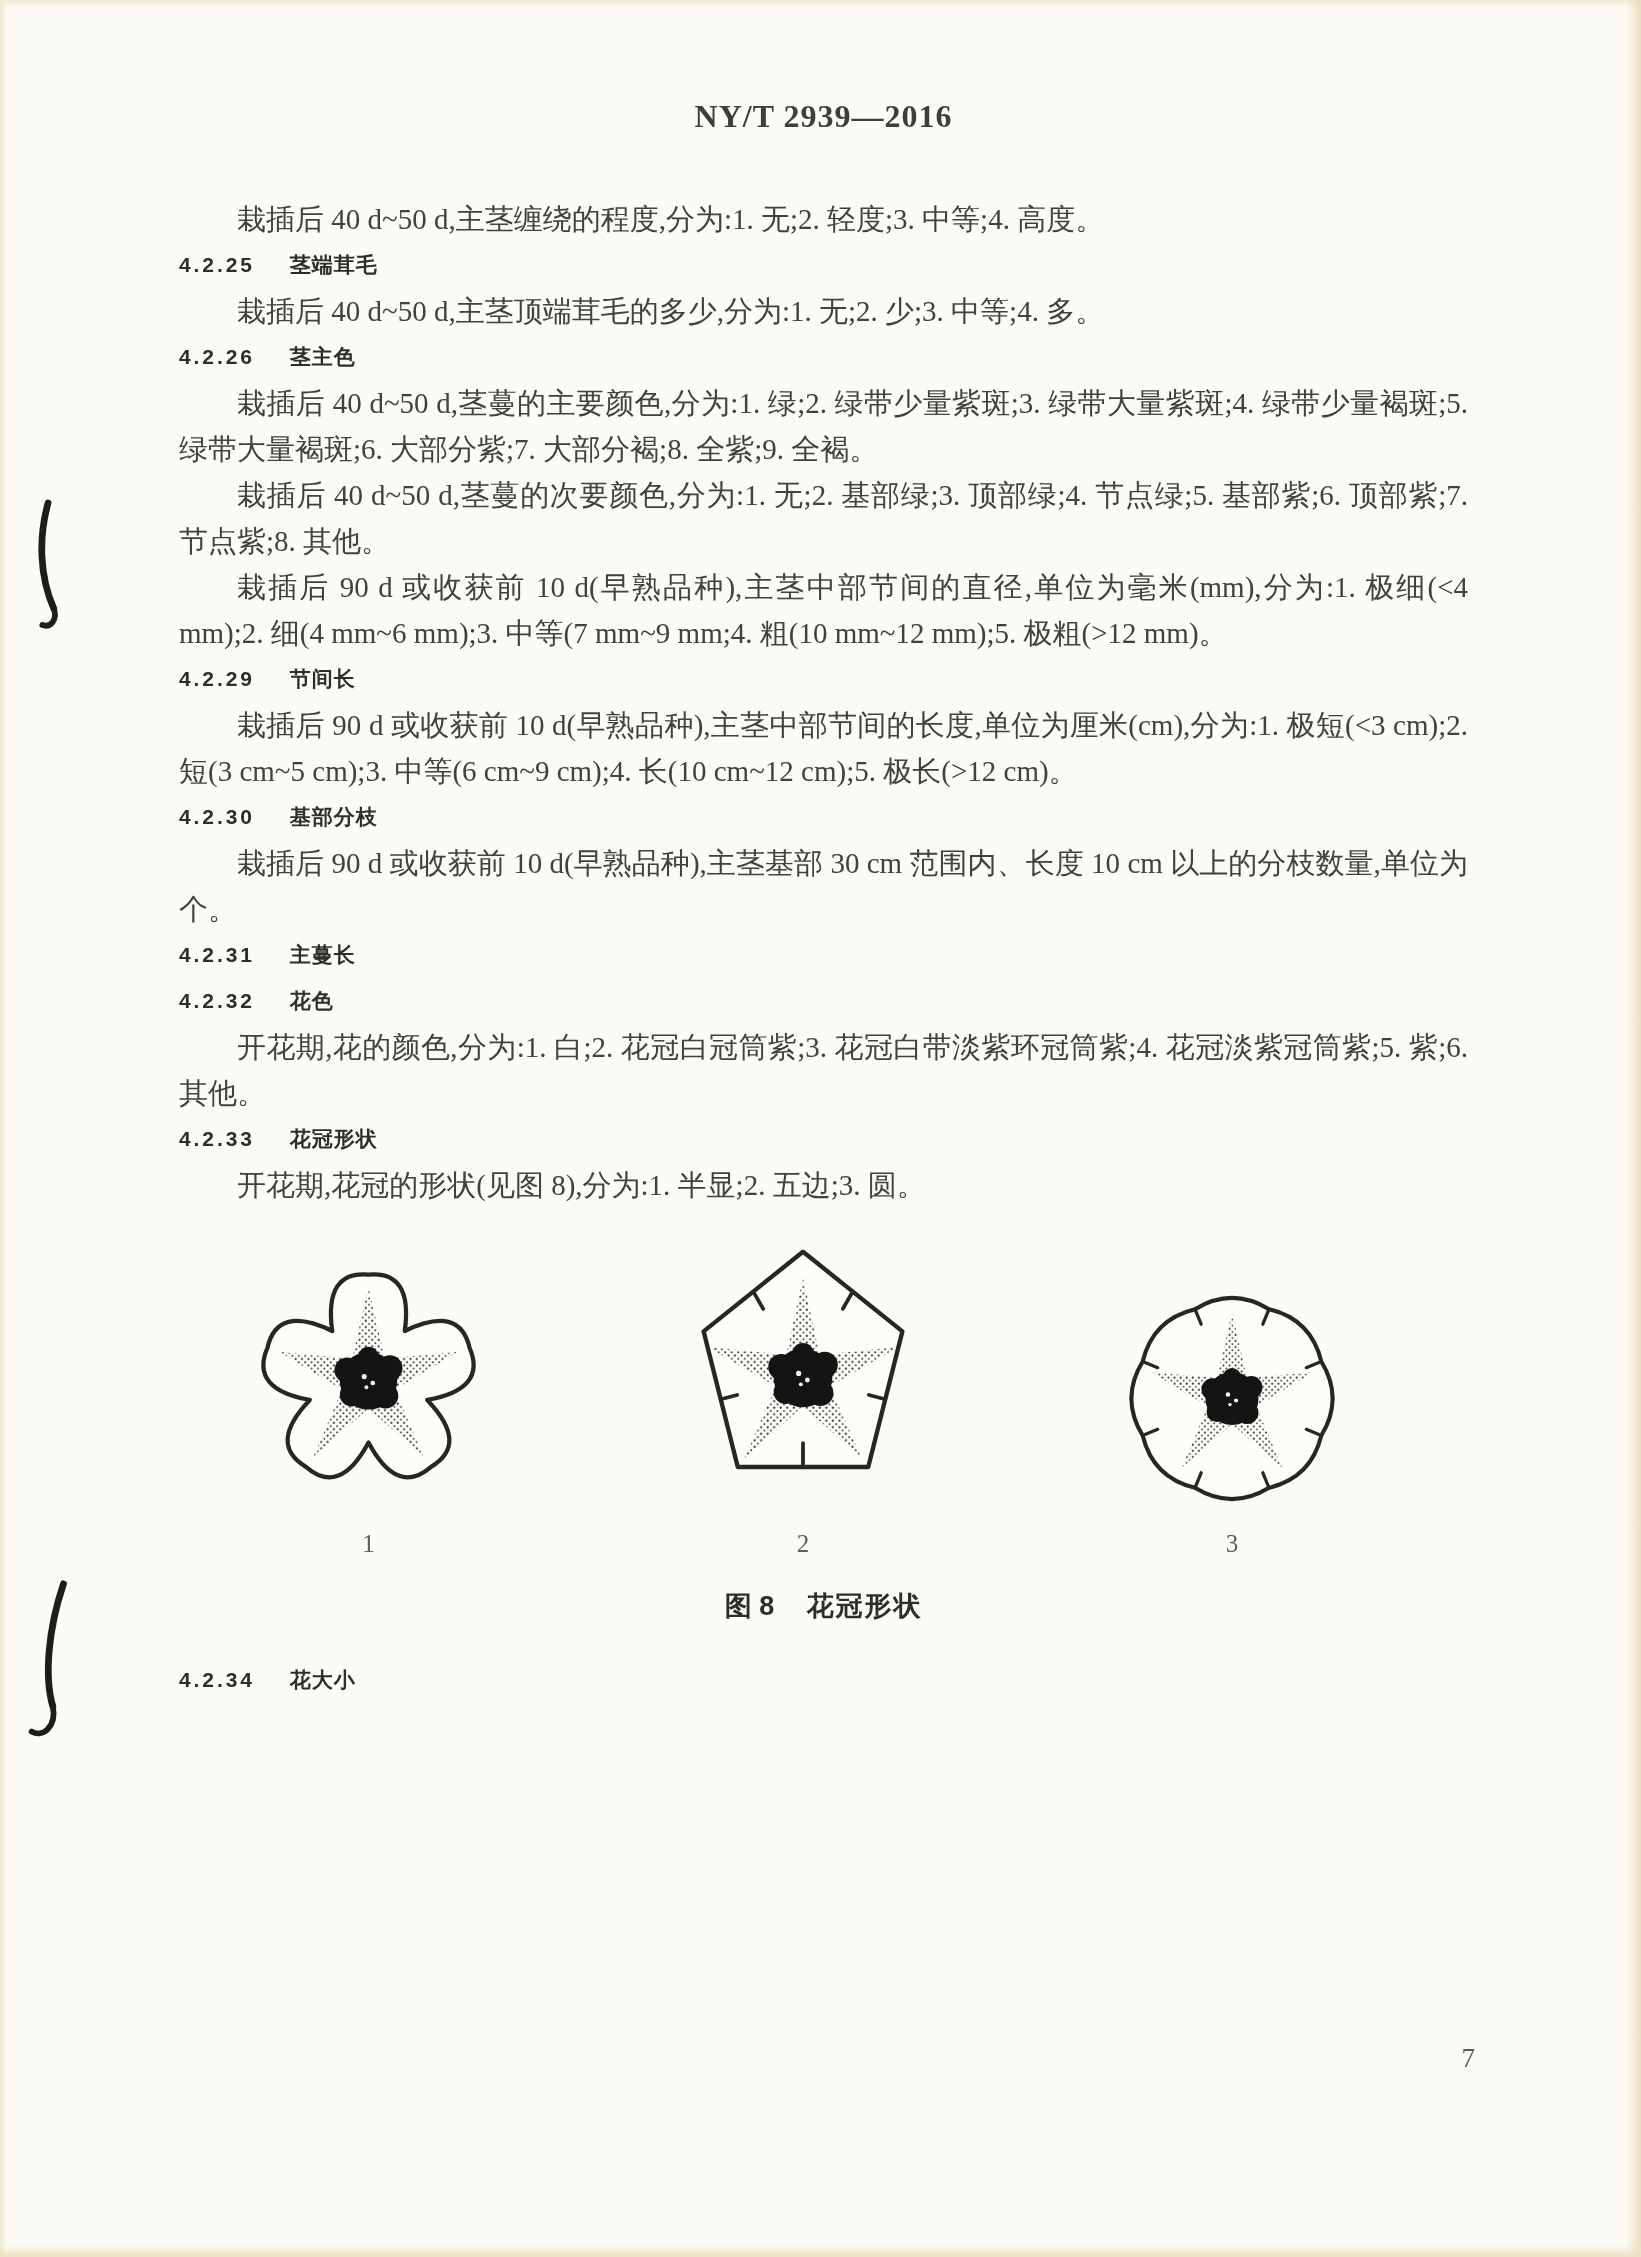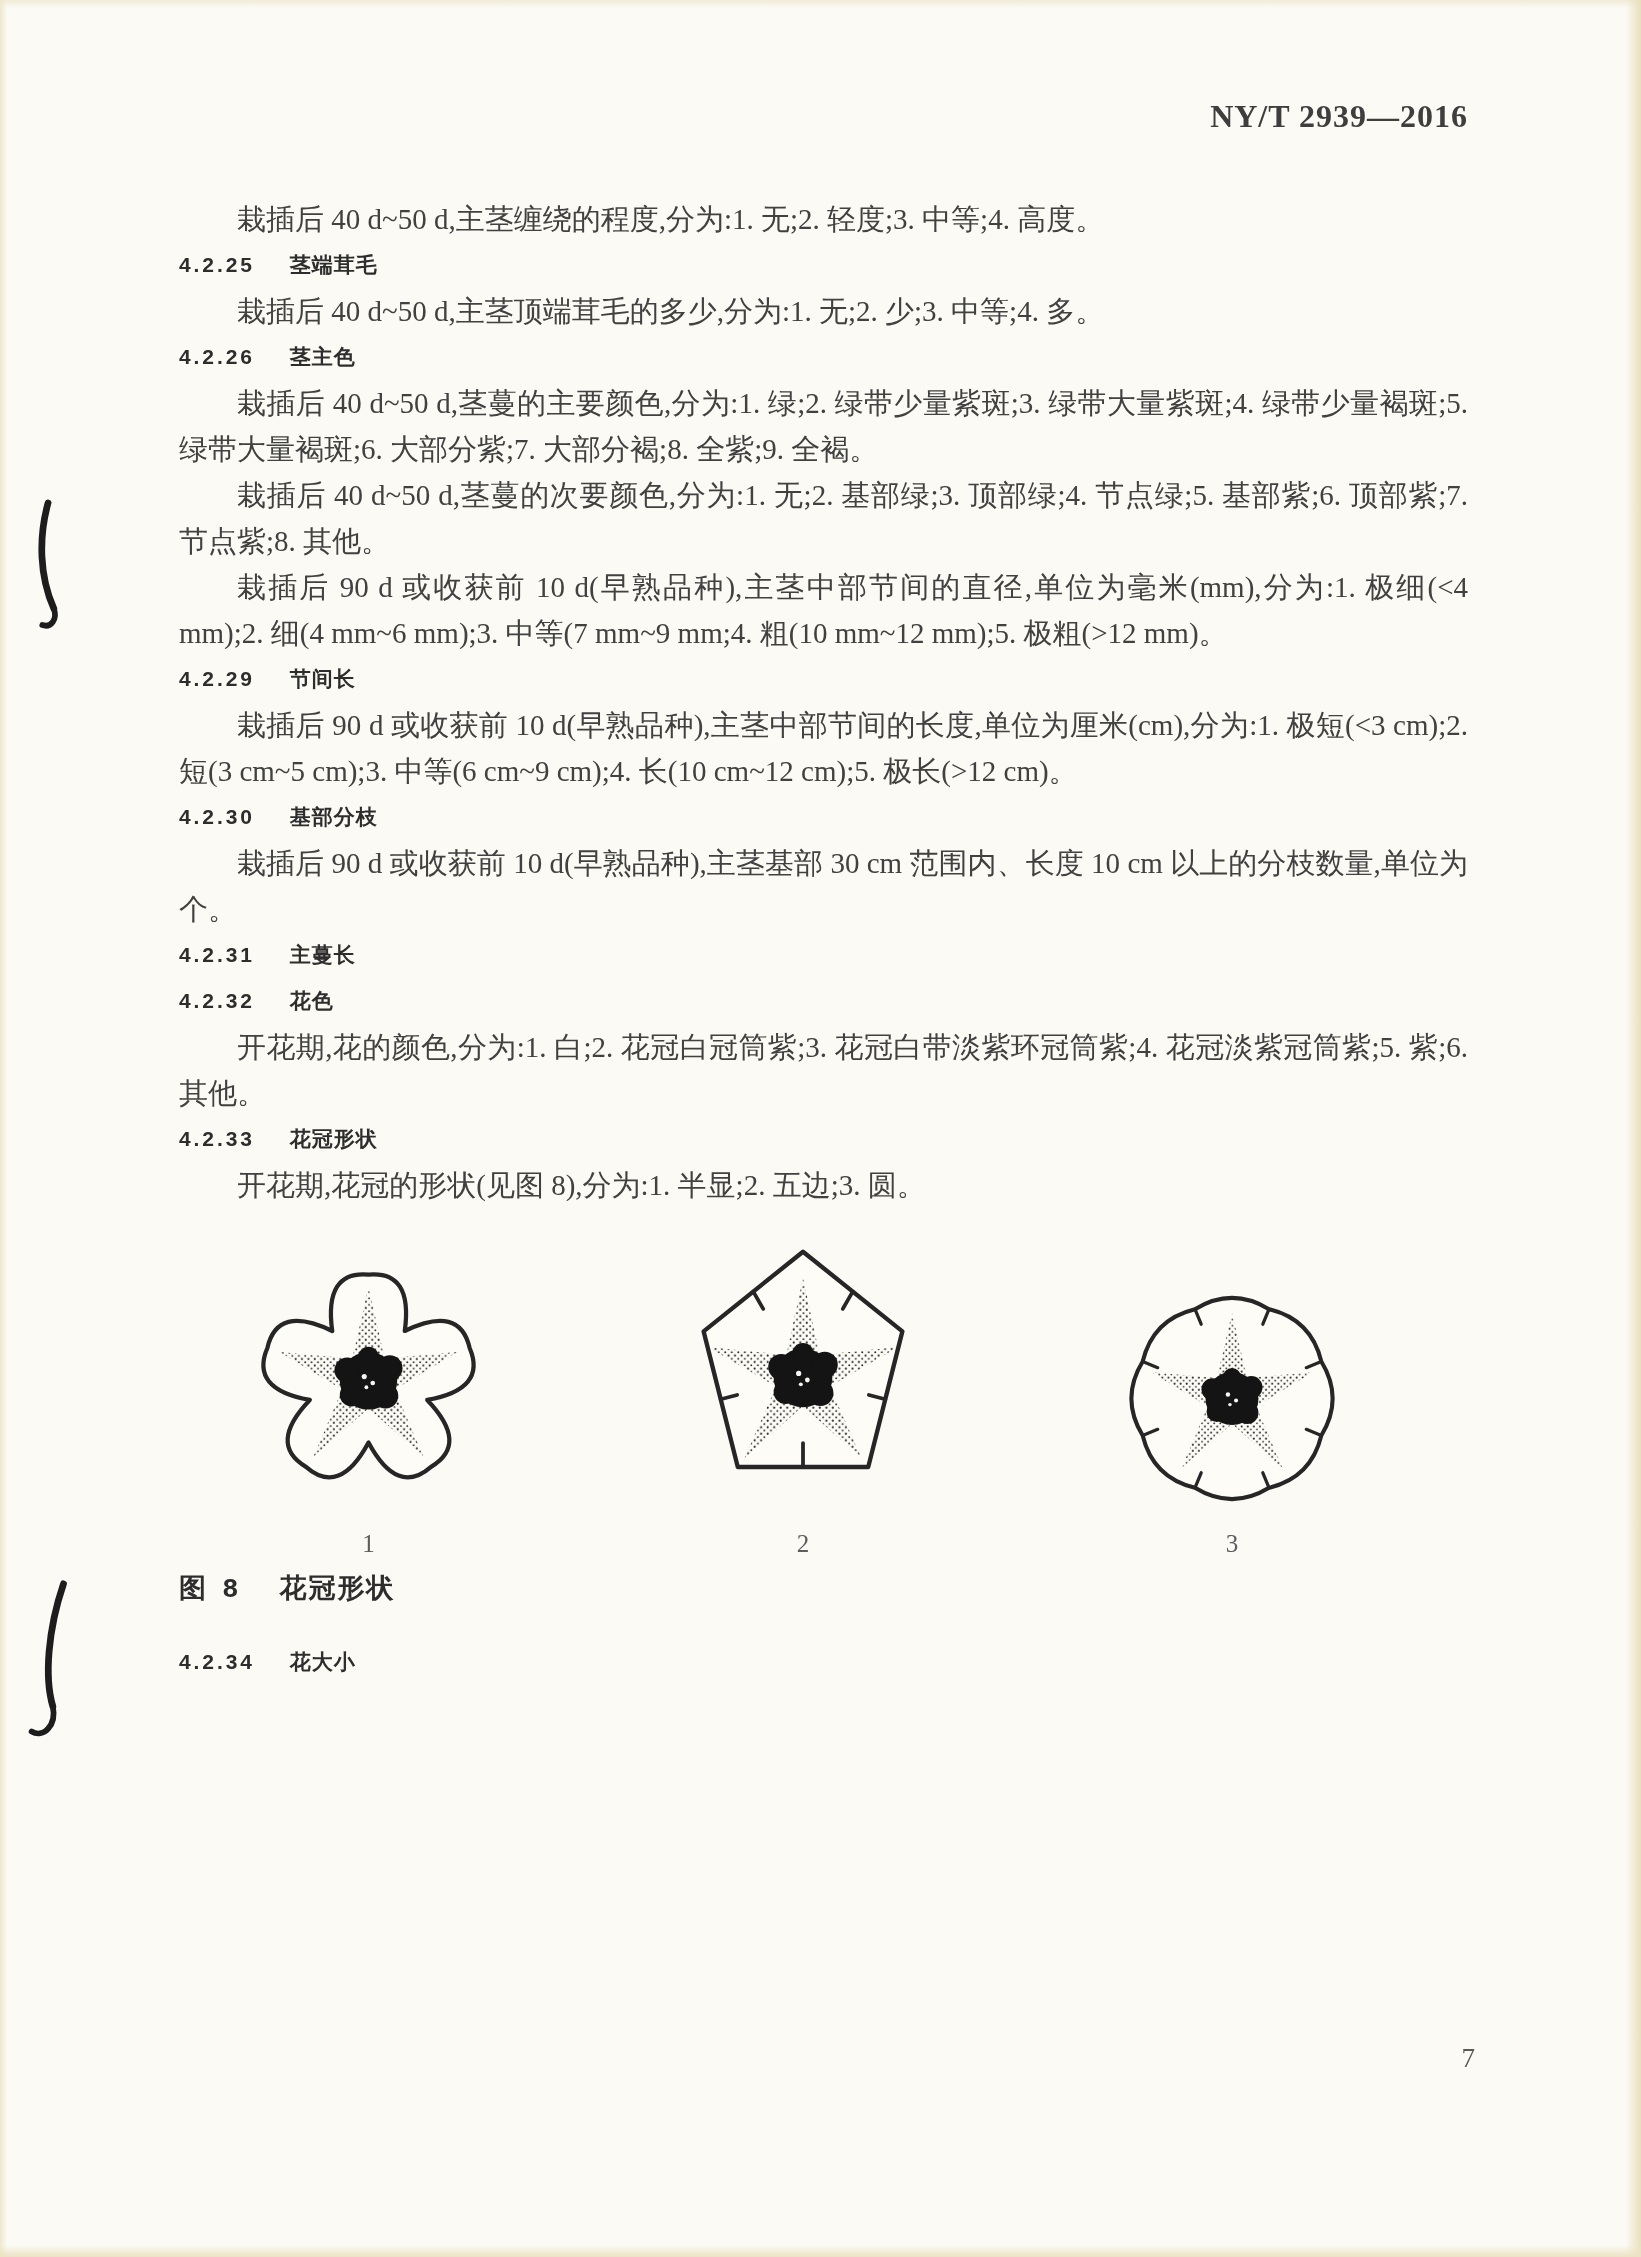--- a/index.html
+++ b/index.html
@@ -18,21 +18,21 @@
     background:linear-gradient(to top,#ece3c4,rgba(236,227,196,0));}
   .edge-left{position:absolute;top:0;left:0;width:6.8px;height:100%;
     background:linear-gradient(to right,#efe8cd,rgba(239,232,205,0));}
   .edge-top{position:absolute;top:0;left:0;width:100%;height:7.7px;
     background:linear-gradient(to bottom,#f1ebd6,rgba(241,235,214,0));}
 
   .content{
     position:absolute;left:179px;top:97px;width:1289px;
   }
   .std-number{
-    text-align:right;
+    text-align:center;
     font:bold 32px/39px "Liberation Serif", serif;
     letter-spacing:1px;
     color:#3e3e3e;
     margin:0 0 60px 0;
   }
   .para{
     font-size:29px;line-height:46px;
     margin:0;
     text-align:justify;
     text-indent:2em;
@@ -57,26 +57,26 @@
   }
   .flower{text-align:center;}
   .flower svg{display:block;margin:0 auto;}
   .fig-item-label{
     display:block;
     font:25px/33px "Liberation Serif", serif;
     color:#5d5d5d;
     margin-top:9.7px;
   }
   .fig-caption{
-    text-align:left;
-    font-family:Liberation Mono, monospace;
+    text-align:center;
+    font-family:Liberation Sans, sans-serif;
     font-weight:bold;
     font-size:27px;
     color:#2d2d2d;
-    margin-top:10px;
+    margin-top:28px;
   }
   .fig-caption .cap-title{margin-left:25px;letter-spacing:1.9px;}
   .after-figure{margin-top:33px;}
 
   .page-number{
     position:absolute;
     right:166px;bottom:183px;
     font:27px "Liberation Serif", serif;
     color:#585858;
   }

